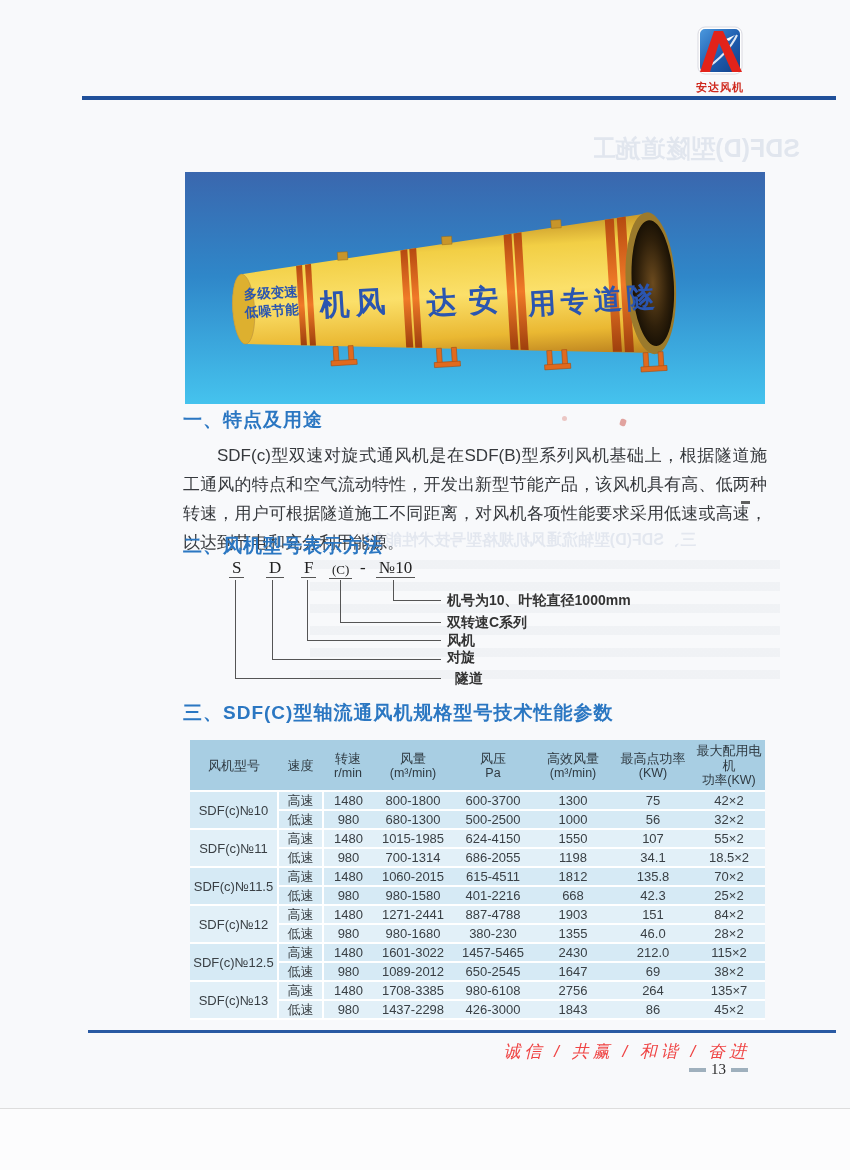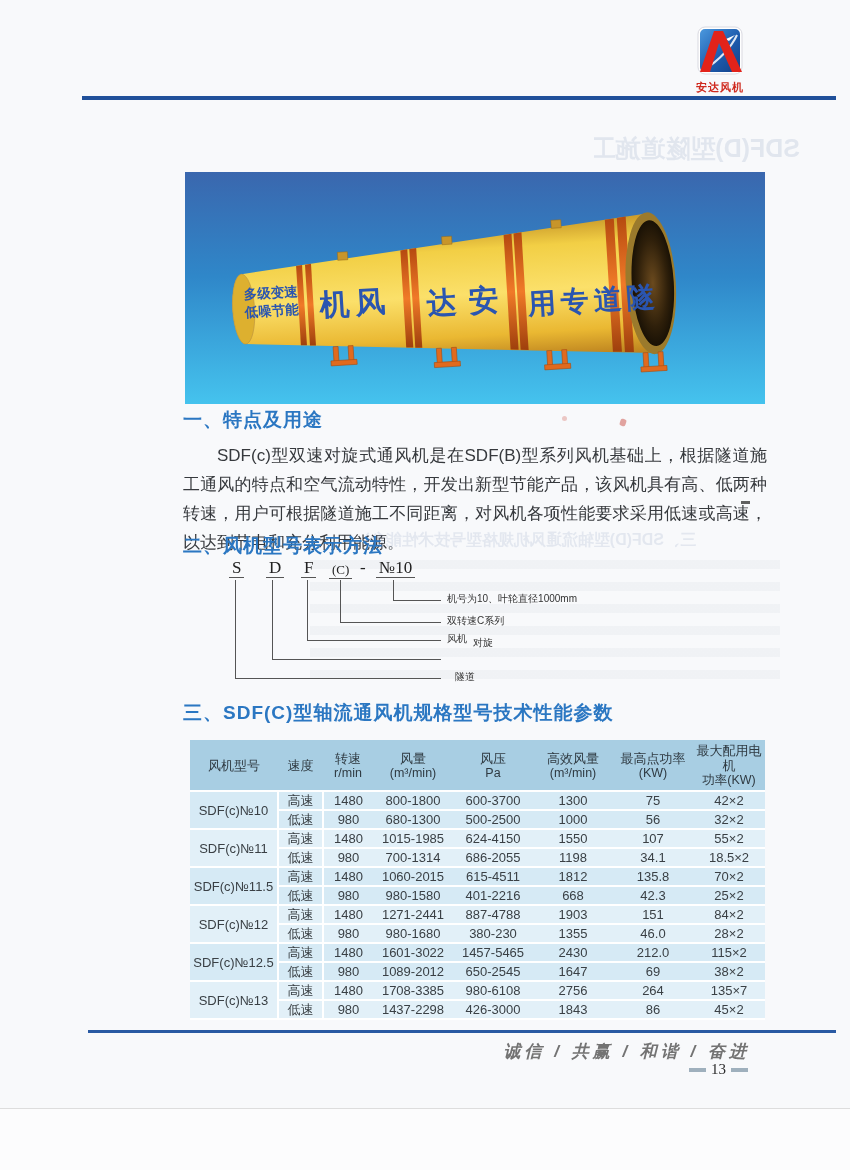--- a/index.html
+++ b/index.html
@@ -35,35 +35,35 @@
   .par{position:absolute;left:183px;top:441px;width:584px;font-size:17px;line-height:29px;
        color:#36393d;text-indent:2em;text-align:justify;}
   
   .diagram{position:absolute;left:183px;top:556px;width:580px;height:140px;}
   .dl{position:absolute;font-family:"Liberation Serif",serif;font-size:17px;color:#222;
       border-bottom:1px solid #555;padding:0 3px;line-height:19px;}
   .dl.nounder{border-bottom:none;}
   .dl.small{font-size:13px;line-height:16px;}
   .vl{position:absolute;width:1px;background:#555;}
   .hl{position:absolute;height:1px;background:#555;}
-  .dlabel{position:absolute;left:264px;font-size:10px;color:#333;white-space:nowrap;}
+  .dlabel{position:absolute;left:264px;font-size:14px;color:#333;white-space:nowrap;font-weight:bold;}
   
   .spec-table{position:absolute;left:190px;top:740px;border-collapse:collapse;table-layout:fixed;}
   .spec-table th{background:#a8cee3;font-size:13px;font-weight:normal;color:#2f3a42;
        padding:3px 0;border-bottom:2px solid #fff;vertical-align:middle;}
   .spec-table .hl1{line-height:15px;} .spec-table .hl2{line-height:14px;font-size:12.5px;}
   .spec-table td{font-size:13px;color:#3a4045;text-align:center;height:15px;line-height:15px;
        padding:1px 0;border-bottom:2px solid #fff;}
   .spec-table td.model-cell,.spec-table td.speed-cell{border-right:2px solid #fff;}
   .spec-table tr.g0 td{background:#d6eaf5;}
   .spec-table tr.g1 td{background:#e2f0f8;}
   
   .ftr-rule{position:absolute;left:88px;top:1030px;width:748px;height:3px;background:#2a5aa3;}
   .slogan{position:absolute;right:100px;top:1040px;font-size:17px;font-style:italic;
-       font-weight:bold;color:#737373;letter-spacing:4px;white-space:nowrap;}
+       font-weight:normal;color:#ef4444;letter-spacing:4px;white-space:nowrap;}
   .pageno{position:absolute;right:102px;top:1061px;display:flex;align-items:center;gap:5px;}
   .dash{width:17px;height:4px;background:#9fb0bd;}
   .pn{font-family:"Liberation Serif",serif;font-size:15px;color:#2a2a2a;}
   .page-edge{position:absolute;left:0;top:1108px;width:850px;height:1px;background:#ddd;}
   .below{position:absolute;left:0;top:1109px;width:850px;height:61px;background:#fcfcfd;}
 </style>
 </head>
 <body>
 
 <div id="page">
@@ -187,21 +187,21 @@
     <div class="vl" style="left:124px;top:24px;height:60px;"></div>
     <div class="hl" style="left:124px;top:84px;width:134px;"></div>
     <div class="vl" style="left:89px;top:24px;height:79px;"></div>
     <div class="hl" style="left:89px;top:103px;width:169px;"></div>
     <div class="vl" style="left:52px;top:24px;height:98px;"></div>
     <div class="hl" style="left:52px;top:122px;width:206px;"></div>
 
     <div class="dlabel" style="top:36px;">机号为10、叶轮直径1000mm</div>
     <div class="dlabel" style="top:58px;">双转速C系列</div>
     <div class="dlabel" style="top:76px;">风机</div>
-    <div class="dlabel" style="top:80px;margin-left:26px;">对旋</div>
+    <div class="dlabel" style="top:93px;">对旋</div>
     <div class="dlabel" style="top:114px;margin-left:8px;">隧道</div>
   </div>
 
   <div class="sec-h sec3-h">三、SDF(C)型轴流通风机规格型号技术性能参数</div>
 
   <table class="spec-table">
     <colgroup>
       <col style="width:88px">
         <col style="width:45px">
         <col style="width:50px">

